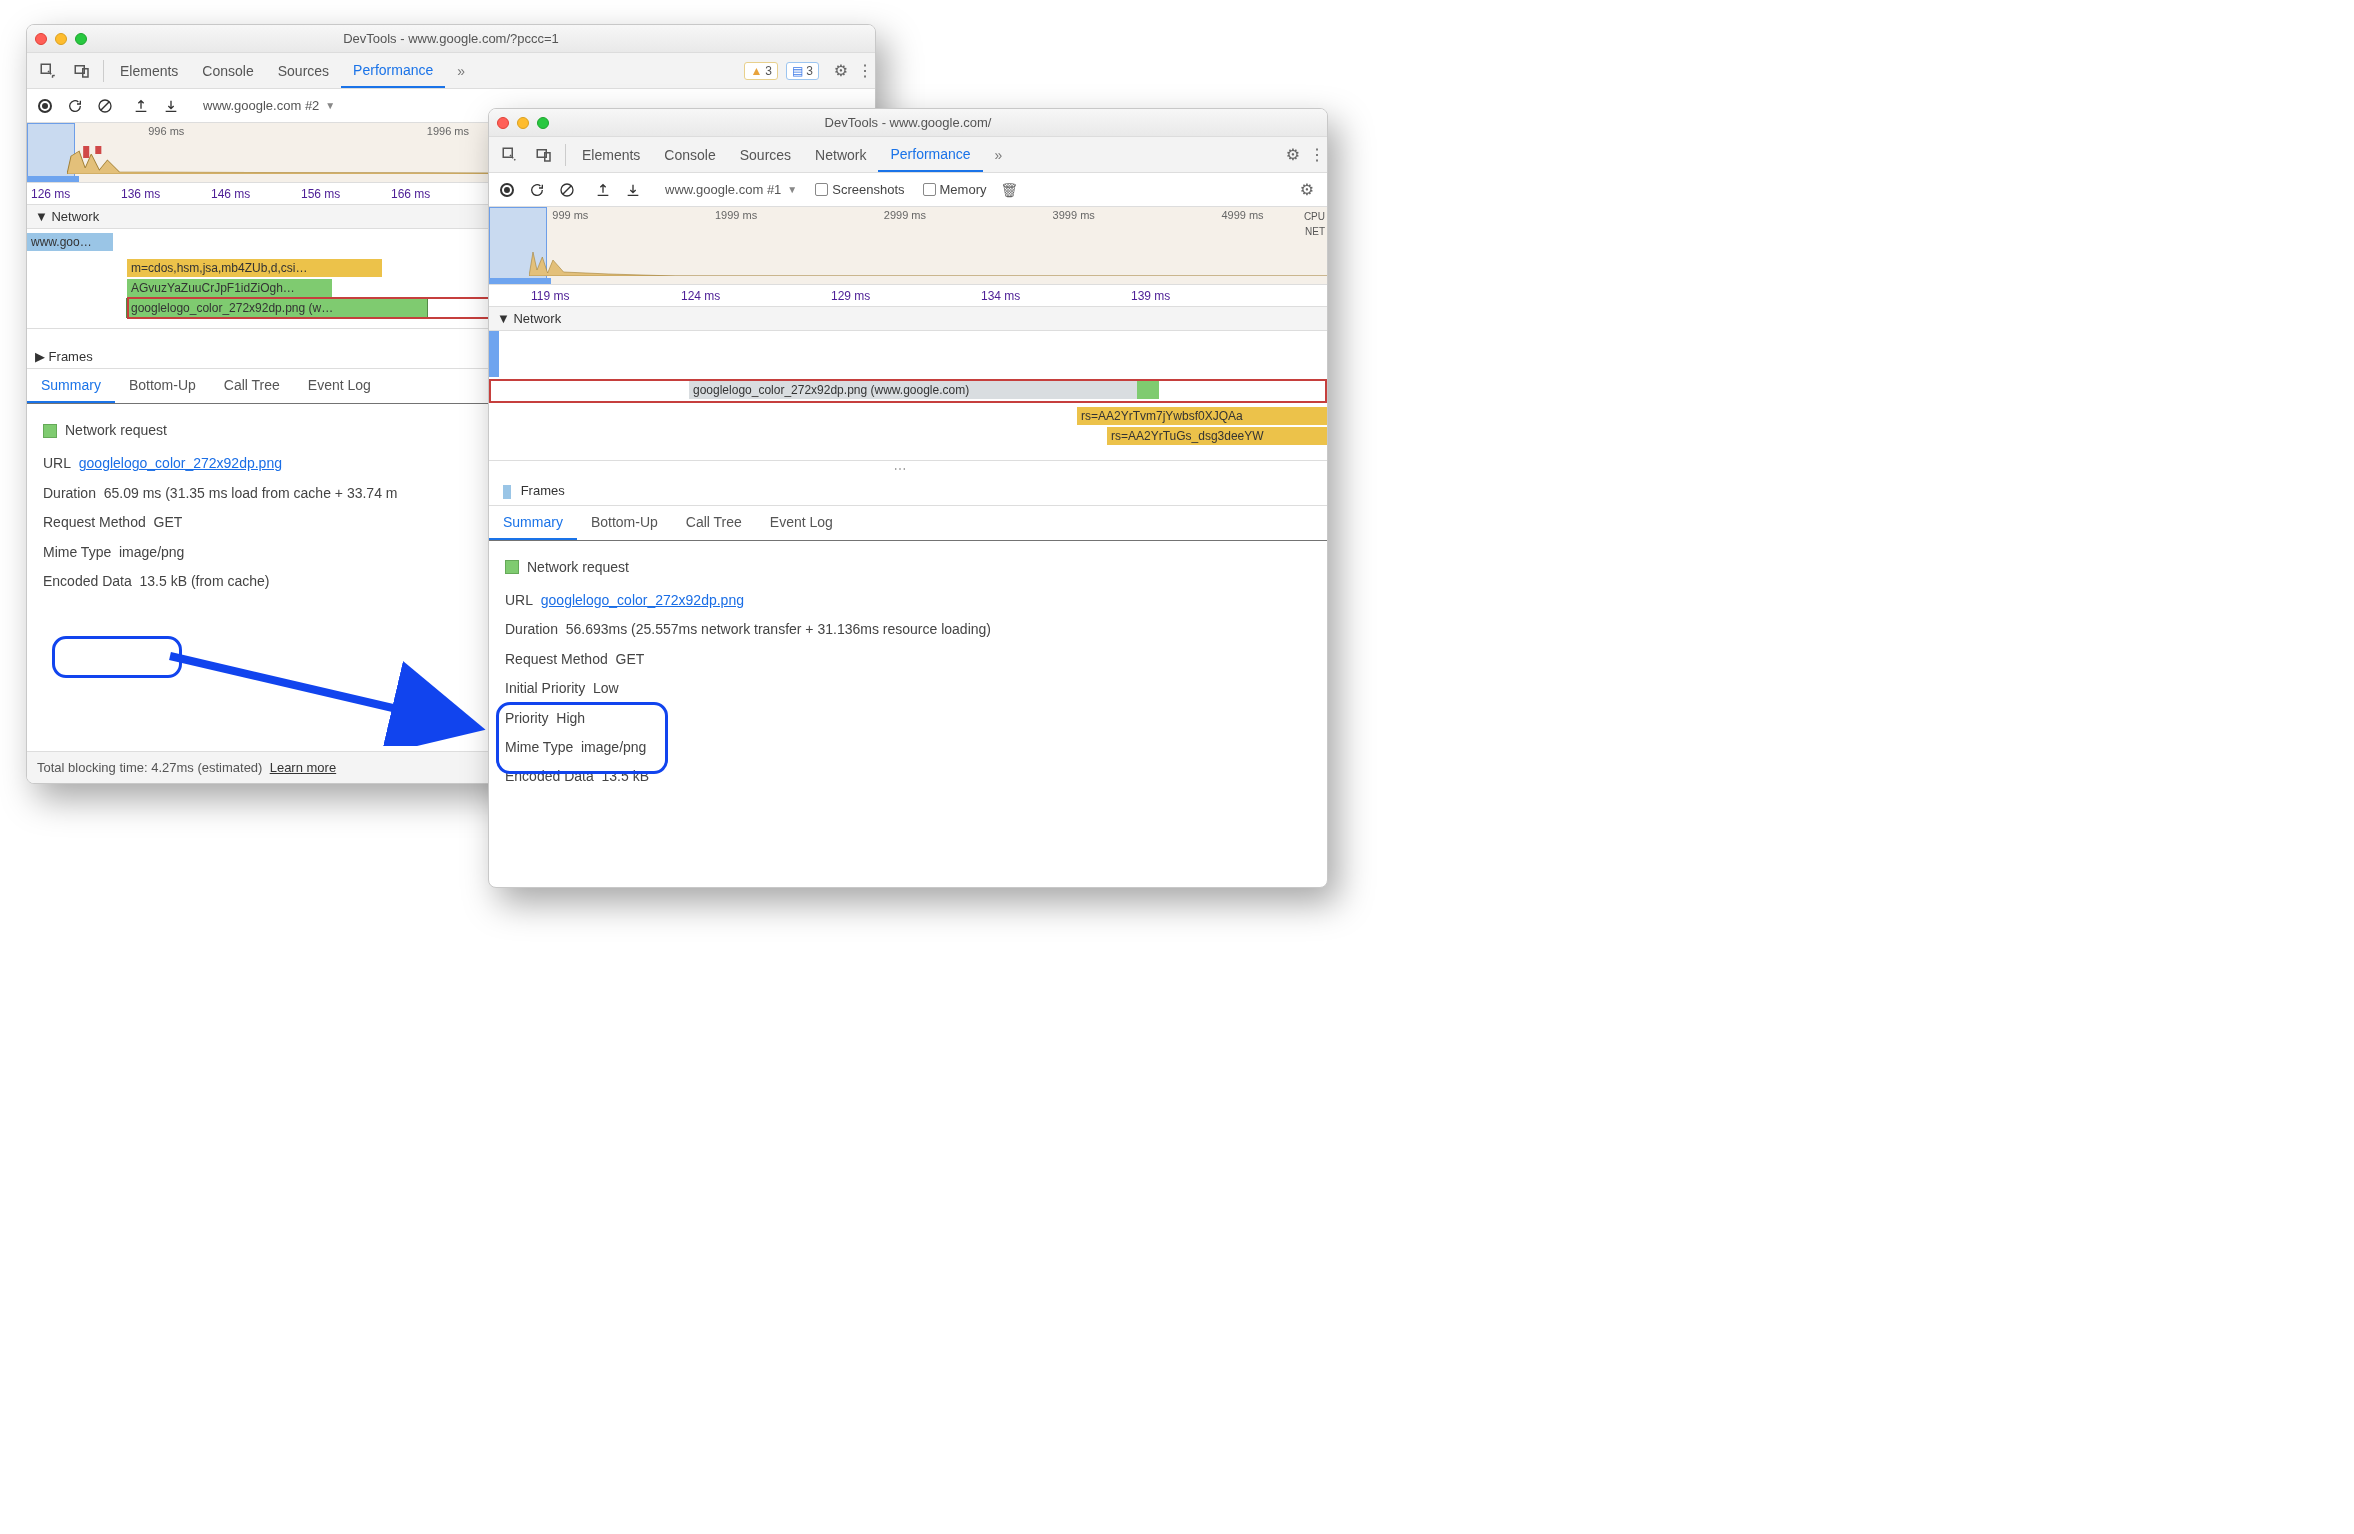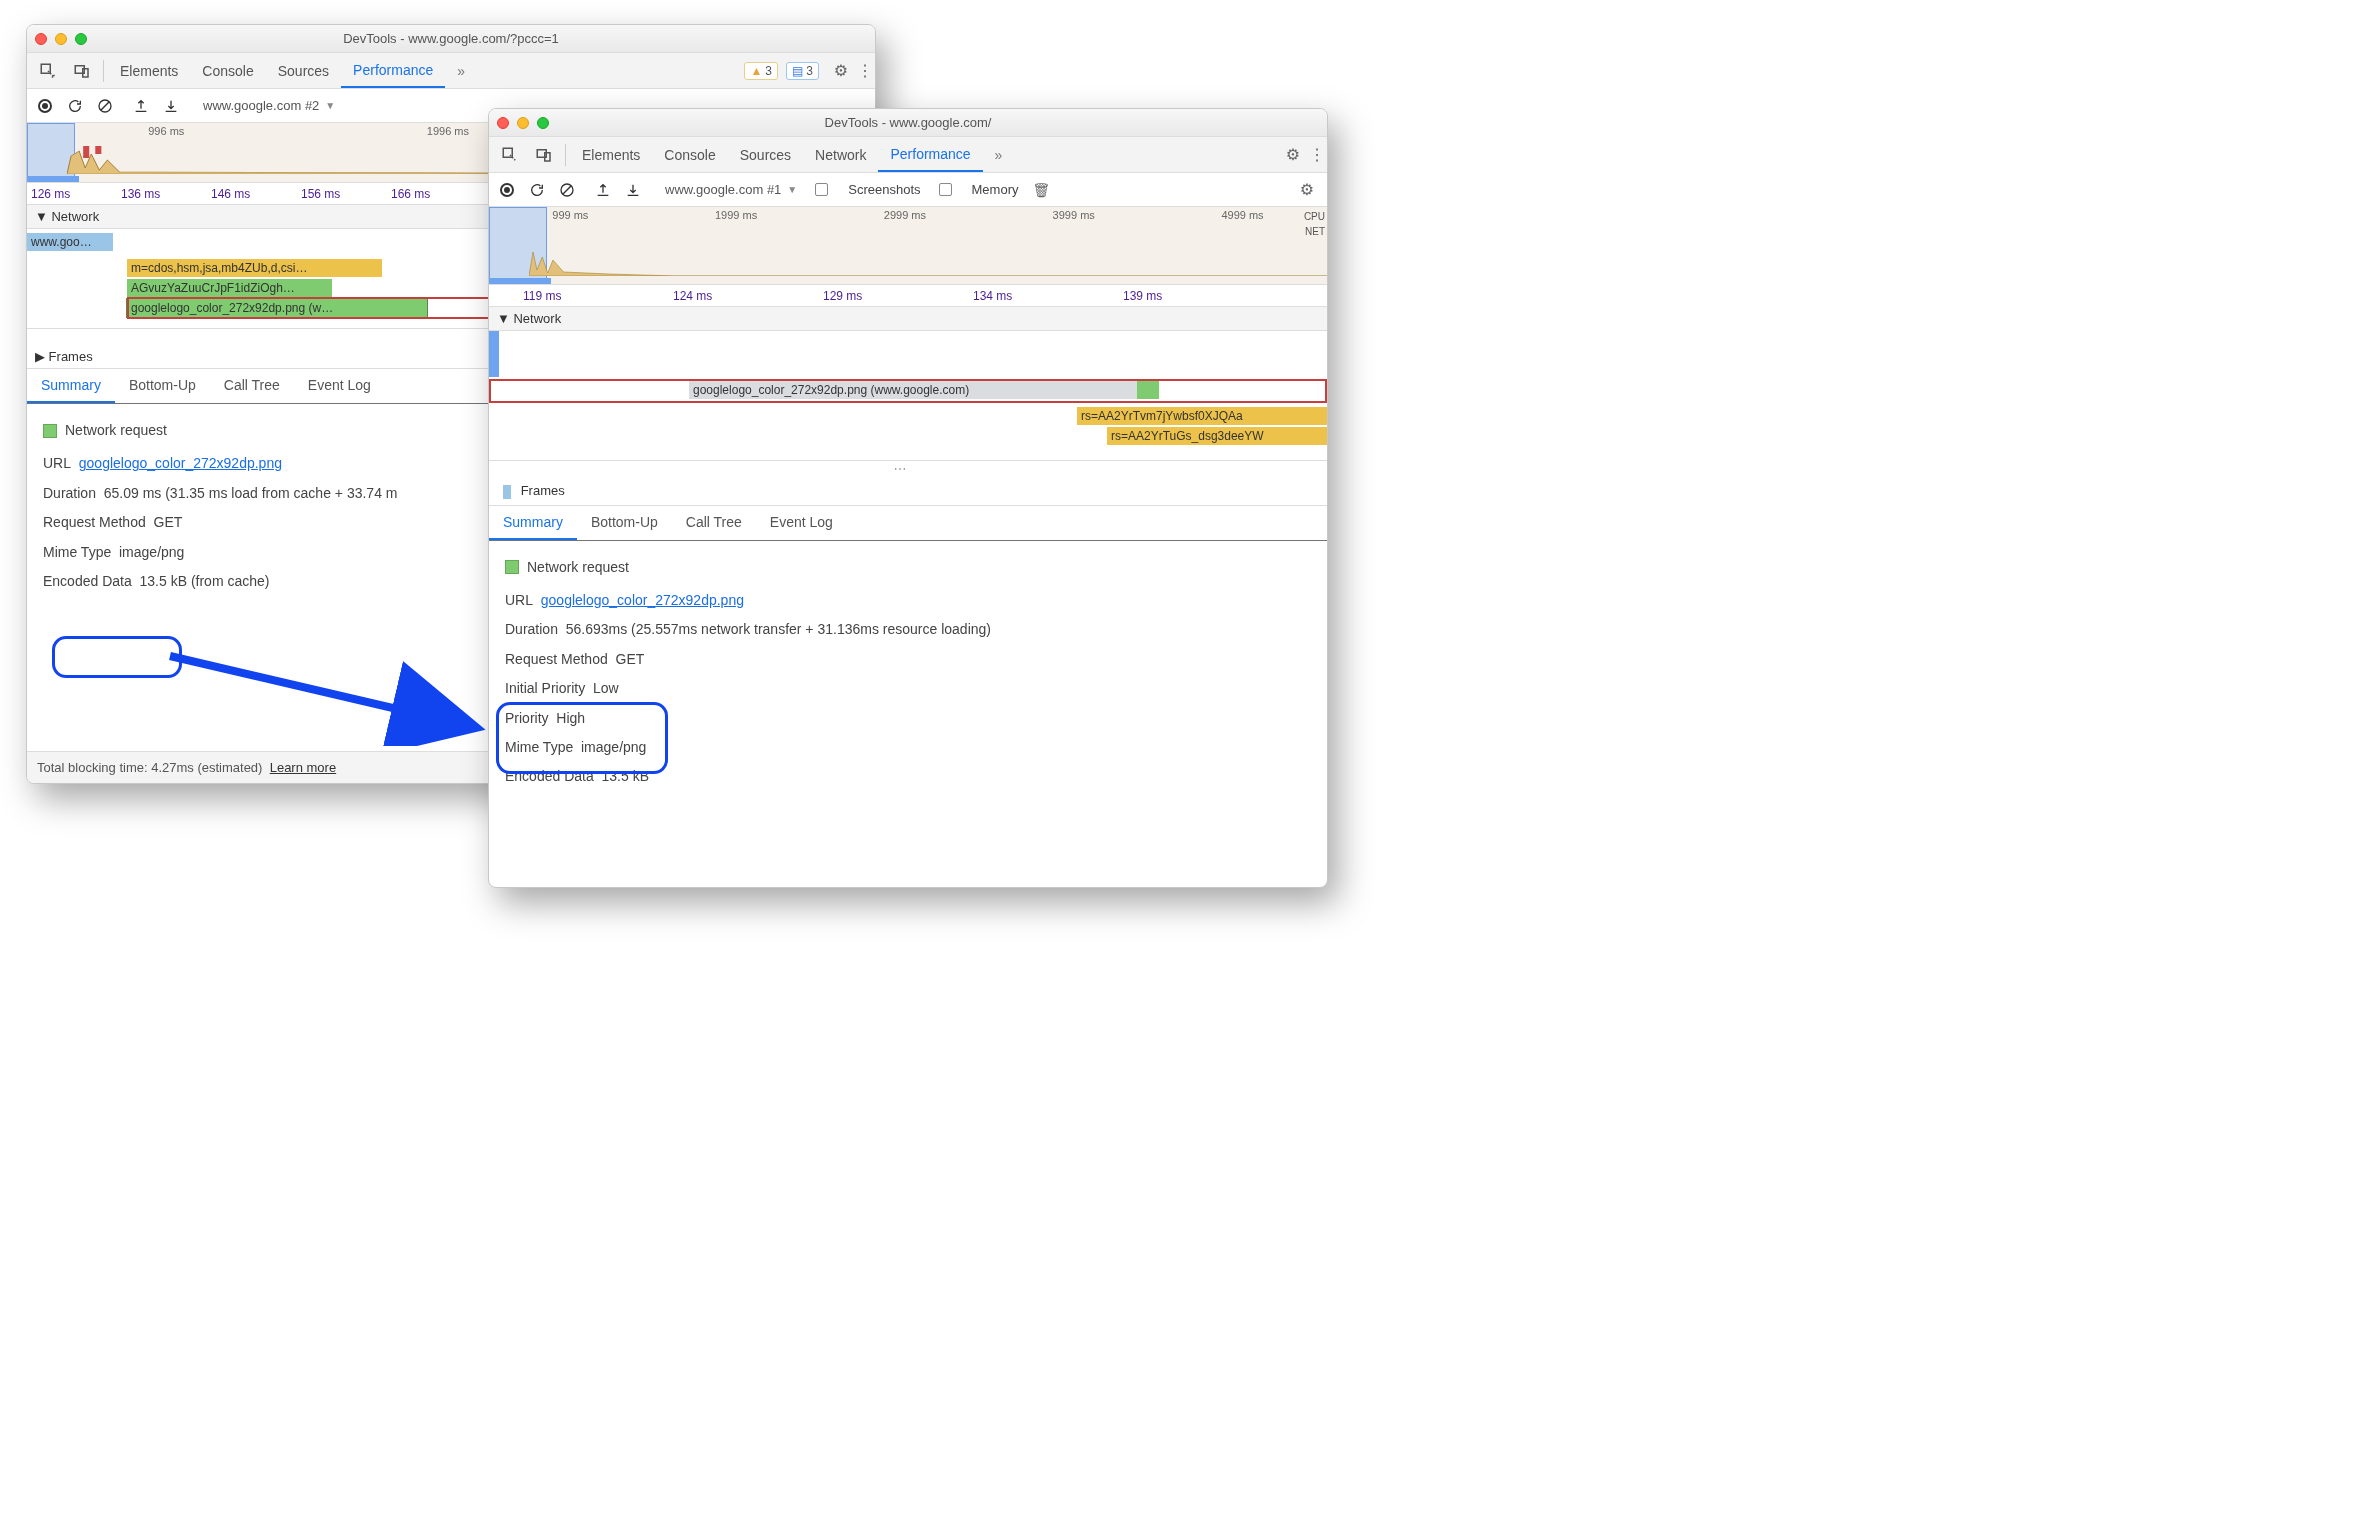--- a/index.html
+++ b/index.html
@@ -99,21 +99,21 @@
     padding:0 6px;
     gap:6px;
   }
   .toolbar2 .iconbtn{width:24px;height:24px;display:flex;align-items:center;justify-content:center;color:#555;}
   .toolbar2 .combo {
     margin-left:8px;
     color:#555;font-size:13px;
     display:flex;align-items:center;gap:6px;
   }
   .toolbar2 .combo .arrow{color:#888;font-size:10px;}
-  .cb { display:flex;align-items:center;gap:20px;color:#444;font-size:13px;margin-left:12px;}
+  .cb { display:flex;align-items:center;gap:4px;color:#444;font-size:13px;margin-left:12px;}
   .cb .box{width:13px;height:13px;border:1.5px solid #888;border-radius:2px;}
   .trash{color:#666;font-size:14px;margin-left:8px;}
   
   .overview{
     position:relative;height:60px;border-bottom:1px solid #ddd;
     background:#f5f0e9;
   }
   .ov-highlight{position:absolute;left:0;top:0;bottom:0;width:48px;background:rgba(157,195,247,0.5);border:1px solid #6d9ee8;}
   .ov-labels{position:absolute;top:2px;left:0;right:0;display:flex;justify-content:space-around;font-size:11px;color:#666;}
   .ov-side{position:absolute;right:2px;top:4px;font-size:10px;color:#555;display:flex;flex-direction:column;gap:4px;align-items:flex-end}
@@ -407,21 +407,21 @@
       <span>NET</span>
     </div>
     <div class="ov-graph">
       <svg width="100%" height="28" preserveAspectRatio="none" viewBox="0 0 600 28">
         <path d="M0 28 L3 4 L6 22 L10 9 L14 25 L18 12 L26 24 L60 26 L110 28 L600 28 Z" fill="#e3c07a" stroke="#a07e33" stroke-width="0.5"></path>
       </svg>
     </div>
     <div class="ov-bar" style="left:0;width:62px;"></div>
   </div>
 
-  <div class="ruler" style="padding-left:30px">
+  <div class="ruler" style="padding-left:38px">
     <span style="width:150px">119 ms</span>
     <span style="width:150px">124 ms</span>
     <span style="width:150px">129 ms</span>
     <span style="width:150px">134 ms</span>
     <span style="width:150px">139 ms</span>
   </div>
 
   <div class="section-head">▼ Network</div>
 
   <div class="waterfall" style="height:130px">

